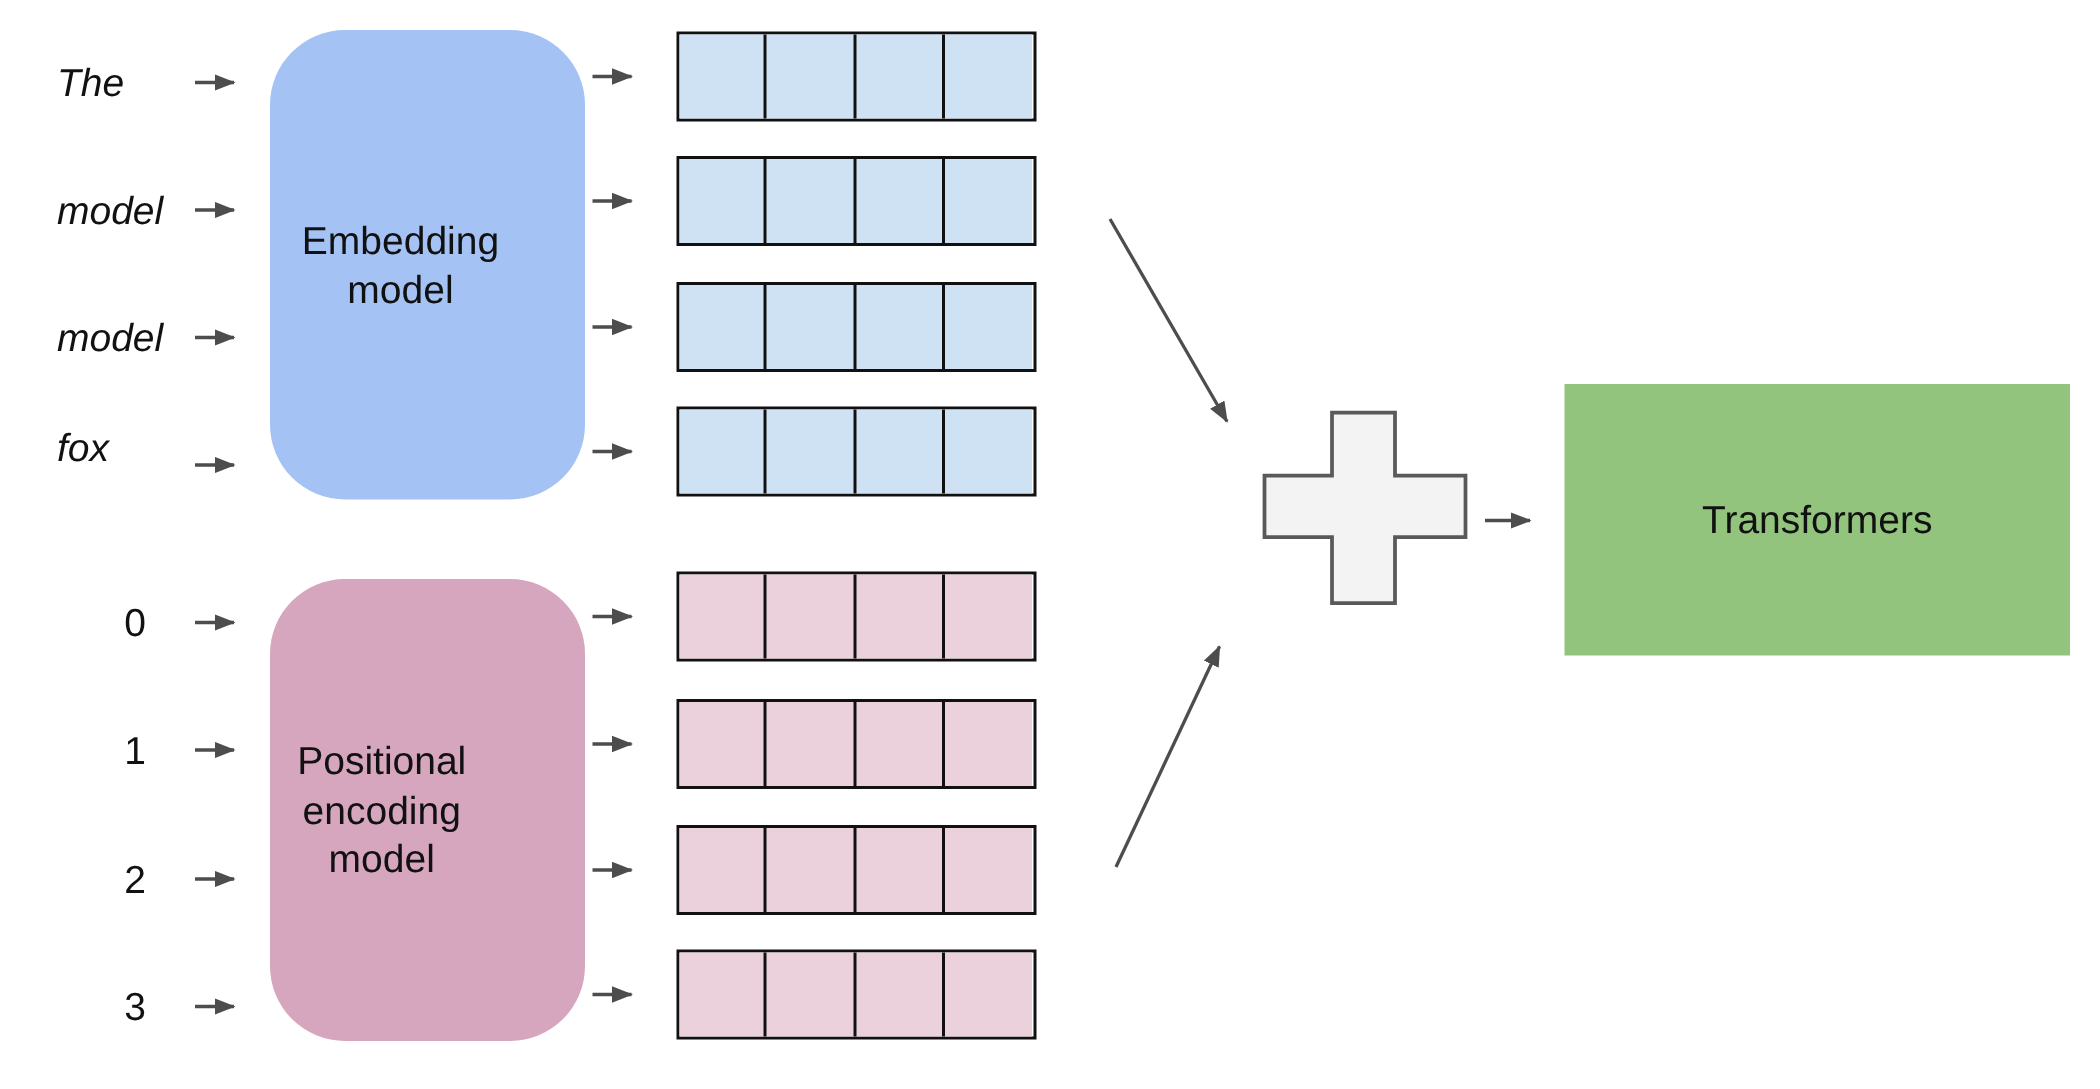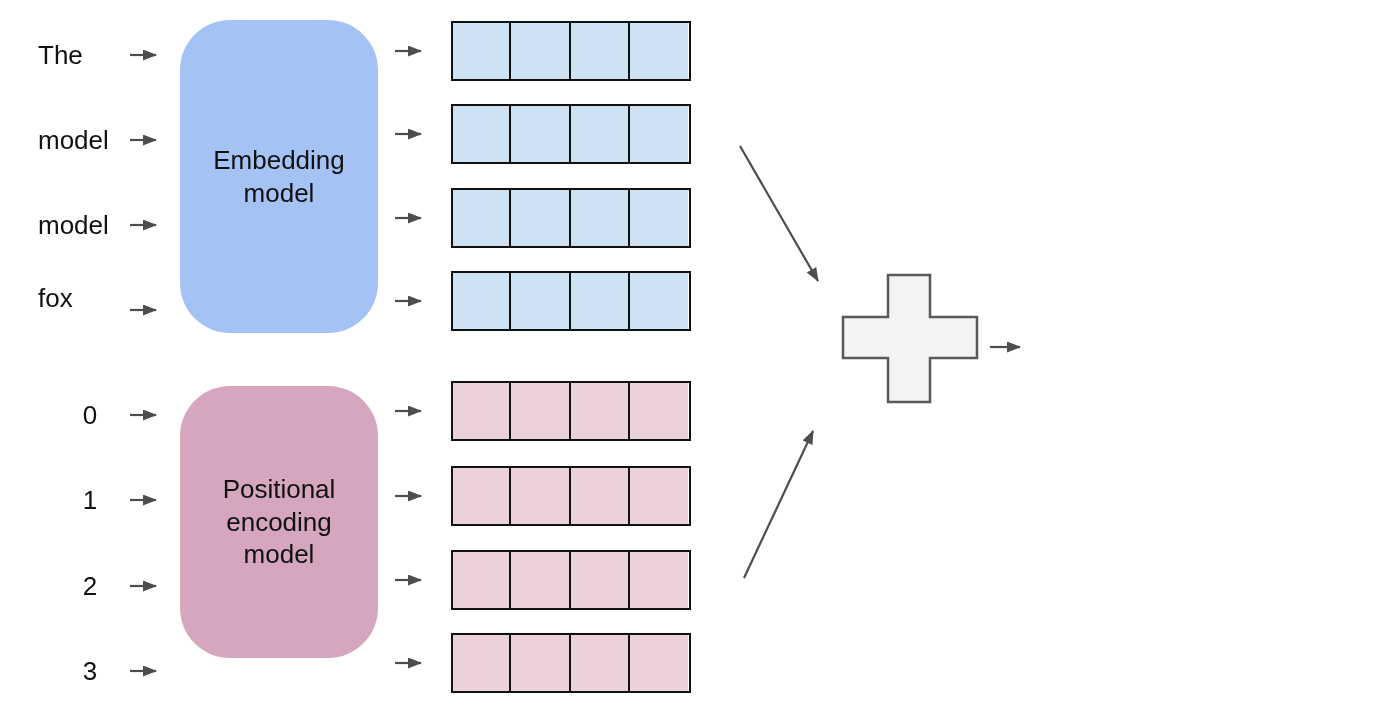--- a/index.html
+++ b/index.html
@@ -14,34 +14,34 @@
   .canvas{position:absolute;left:0;top:0;width:1400px;height:726px;}
 
   
   .io-label{
     position:absolute;
     font-size:26px;
     line-height:1;
     transform:translateY(-50%);
     white-space:nowrap;
   }
-  .token-label{left:38px;}
+  .token-label{left:38px;font-style:italic;}
   .pos-label{left:70px;width:40px;text-align:center;}
 
   
   .model-box{
     position:absolute;
     border-radius:50px;
-    display:flex;align-items:center;justify-content:center;
+    display:flex;align-items:center;justify-content:flex-start;
     text-align:center;
-    font-size:26px;line-height:1.25;
+    font-size:26px;line-height:1.25;padding-left:12px;
   }
   .embedding-box{left:180px;top:20px;width:198px;height:313px;background:#a4c2f4;}
   .embedding-box .box-label{width:150px;}
-  .positional-box{left:180px;top:386px;width:198px;height:272px;background:#d5a6bd;}
+  .positional-box{left:180px;top:386px;width:198px;height:308px;background:#d5a6bd;}
   .positional-box .box-label{width:125px;}
 
   
   .vec-row{
     position:absolute;left:451px;
     display:flex;
     border:2px solid #111111;
     width:236px;height:56px;
   }
   .vec-cell{
@@ -129,20 +129,23 @@
       <div class="vec-cell"></div>
       <div class="vec-cell"></div>
   </div>
   <div class="vec-row vec-pink" style="top:633px">
     <div class="vec-cell"></div>
       <div class="vec-cell"></div>
       <div class="vec-cell"></div>
       <div class="vec-cell"></div>
   </div>
 
+  <div class="transformers-box">
+    <span>Transformers</span>
+  </div>
 
   <svg class="overlay" viewBox="0 0 1400 726">
     <defs>
       <marker id="ah" markerUnits="userSpaceOnUse" markerWidth="14" markerHeight="11" refX="13" refY="5.5" orient="auto">
         <path d="M0,0 L14,5.5 L0,11 z" fill="#4d4d4d"></path>
       </marker>
     </defs>
     <g stroke="#4d4d4d" stroke-width="2.2">
 
       <line x1="130" y1="55" x2="156" y2="55" marker-end="url(#ah)"></line>

